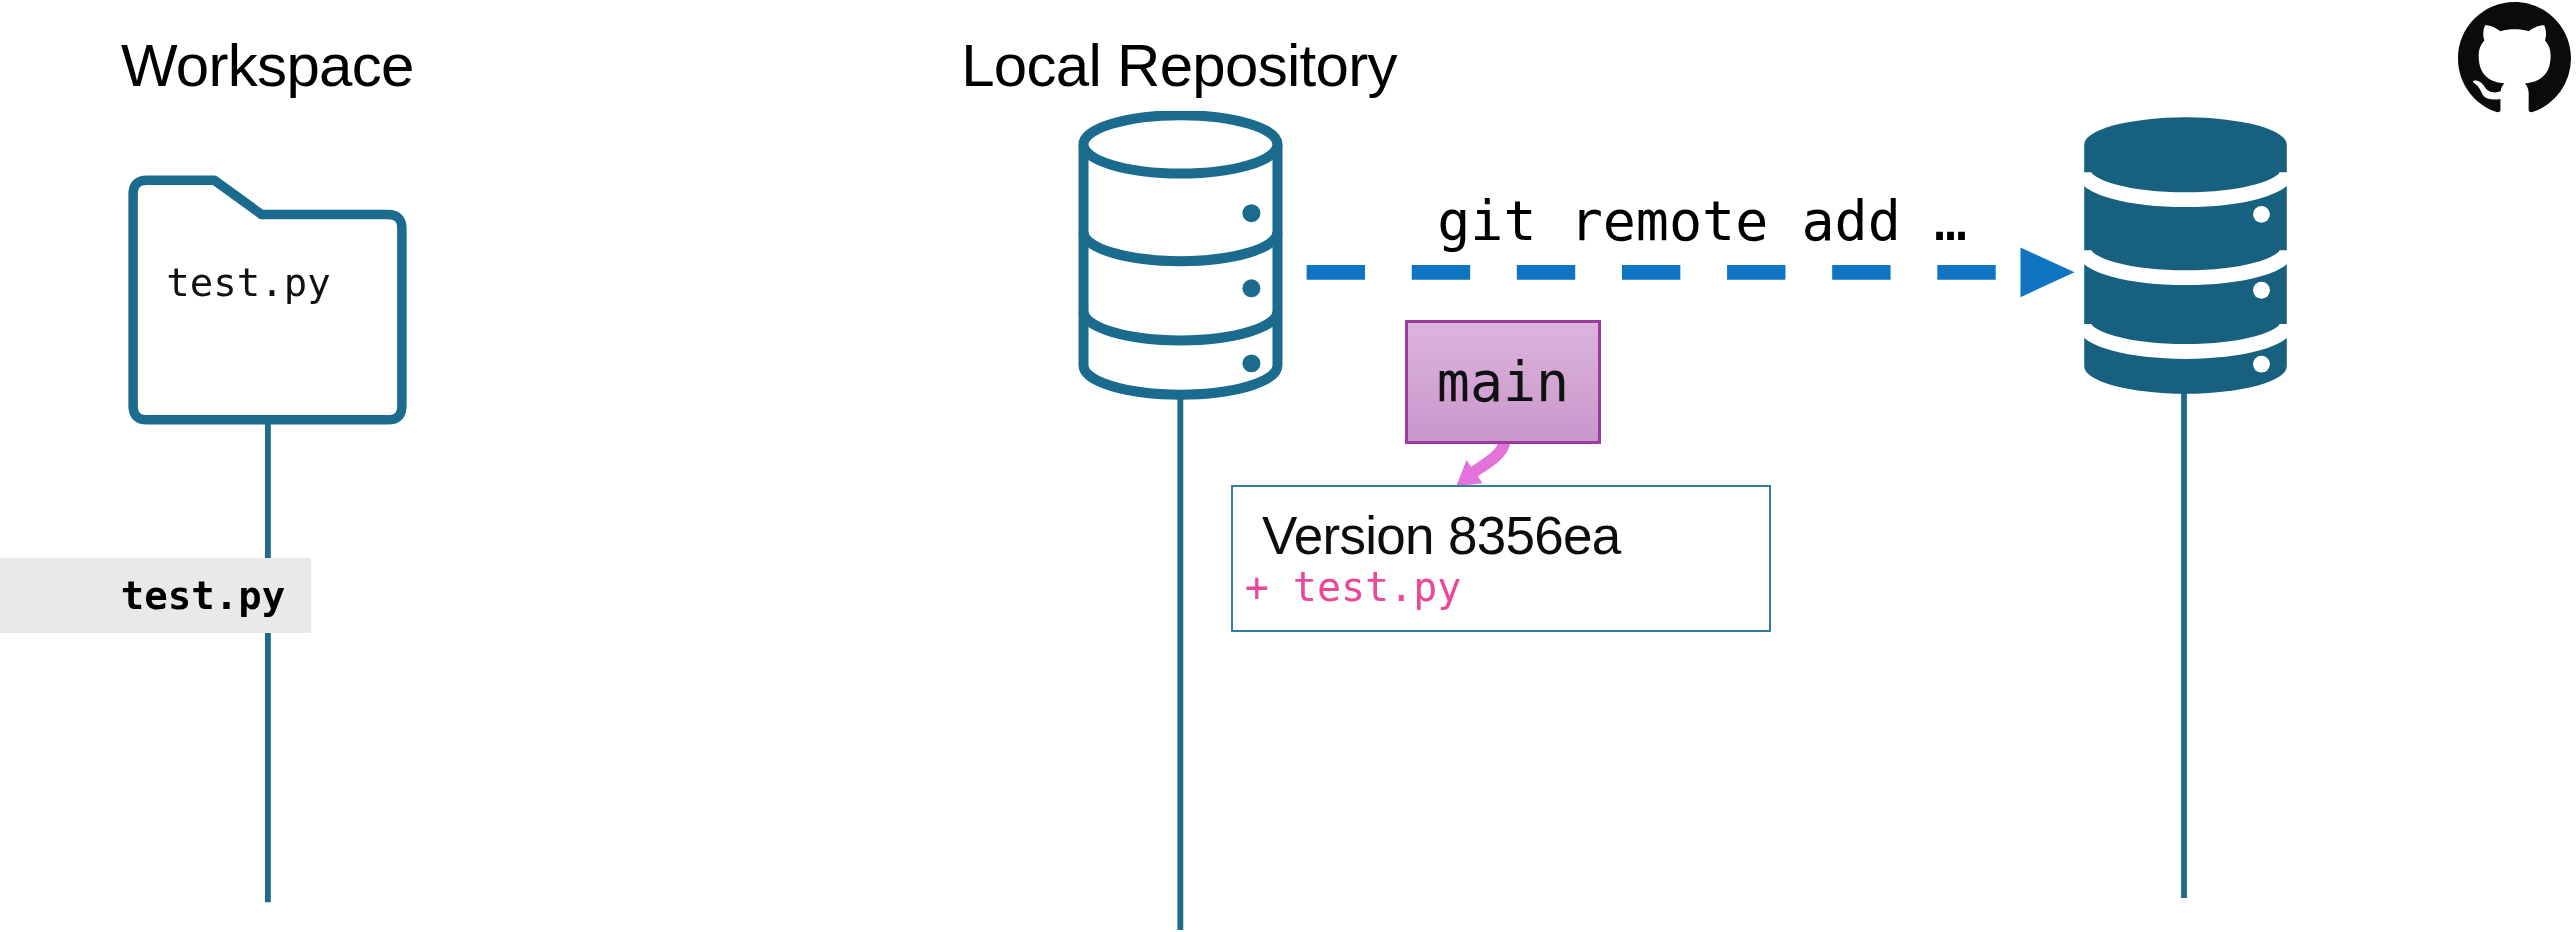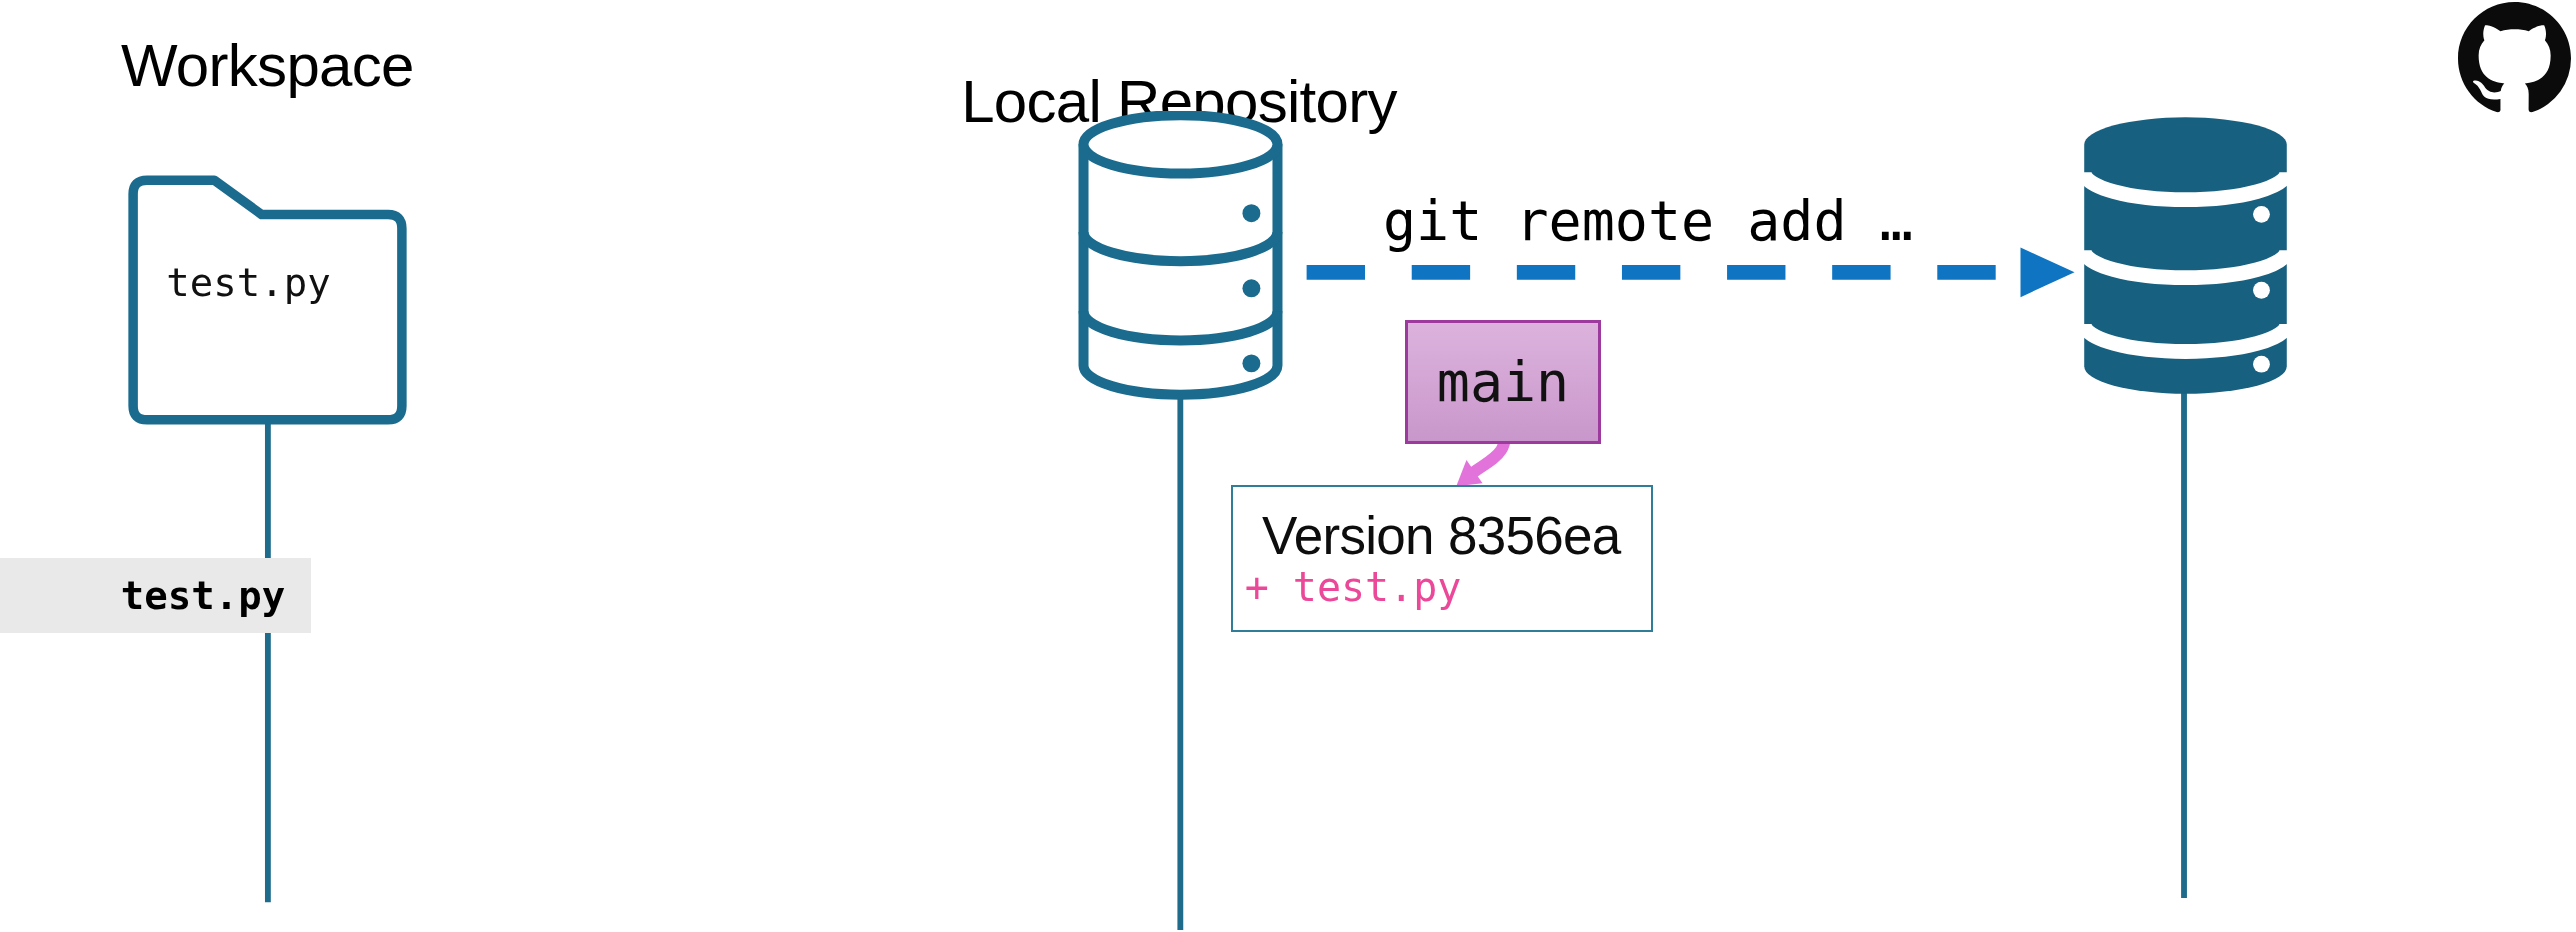--- a/index.html
+++ b/index.html
@@ -14,21 +14,21 @@
     position:absolute;
     top:36px;
     font-size:60px;
     line-height:1;
     color:#000000;
     text-align:center;
     white-space:nowrap;
     letter-spacing:-0.7px;
   }
   #heading-workspace{left:121px;width:292px;}
-  #heading-local{left:960px;width:438px;margin-top:36px;}
+  #heading-local{left:960px;width:438px;}
   #heading-remote{left:1920px;width:512px;}
 
   .overlay{position:absolute;left:0;top:0;}
 
   .mono{font-family:"DejaVu Sans Mono", monospace;}
 
   #folder-icon{position:absolute;left:128px;top:175px;}
   #folder-file-label{
     position:absolute;left:128px;top:263px;width:279px;
     text-align:center;padding-right:38px;box-sizing:border-box;
@@ -41,34 +41,34 @@
     padding-left:95px;box-sizing:border-box;
     font-size:39px;font-weight:bold;color:#000000;white-space:nowrap;
   }
 
   #db-local-icon{position:absolute;left:1069px;top:111px;}
   #db-remote-icon{position:absolute;left:2080px;top:115px;}
   #github-icon{position:absolute;left:2458px;top:2.2px;}
 
   #remote-command-label{
     position:absolute;left:1383px;top:194px;width:584px;
-    text-align:left;font-size:55px;line-height:1;color:#000000;white-space:nowrap;
+    text-align:right;font-size:55px;line-height:1;color:#000000;white-space:nowrap;
   }
 
   #branch-box{
     position:absolute;left:1405px;top:320px;width:196px;height:124px;
     box-sizing:border-box;
     border:3.6px solid #9c3a9e;
     background:linear-gradient(180deg,#dcb3dd 0%,#c997cb 100%);
     display:flex;align-items:center;justify-content:center;
   }
   #branch-box span{font-size:55px;line-height:1;color:#111111;}
 
   #version-box{
-    position:absolute;left:1231px;top:485px;width:422px;height:147px;
+    position:absolute;left:1231px;top:485px;width:540px;height:147px;
     box-sizing:border-box;
     border:2.9px solid #2f7d99;
     background:#ffffff;
   }
   #version-title{
     position:absolute;left:29px;top:22px;
     font-size:53px;line-height:1;color:#0d0d0d;white-space:nowrap;
     letter-spacing:-0.7px;
   }
   #version-change{

